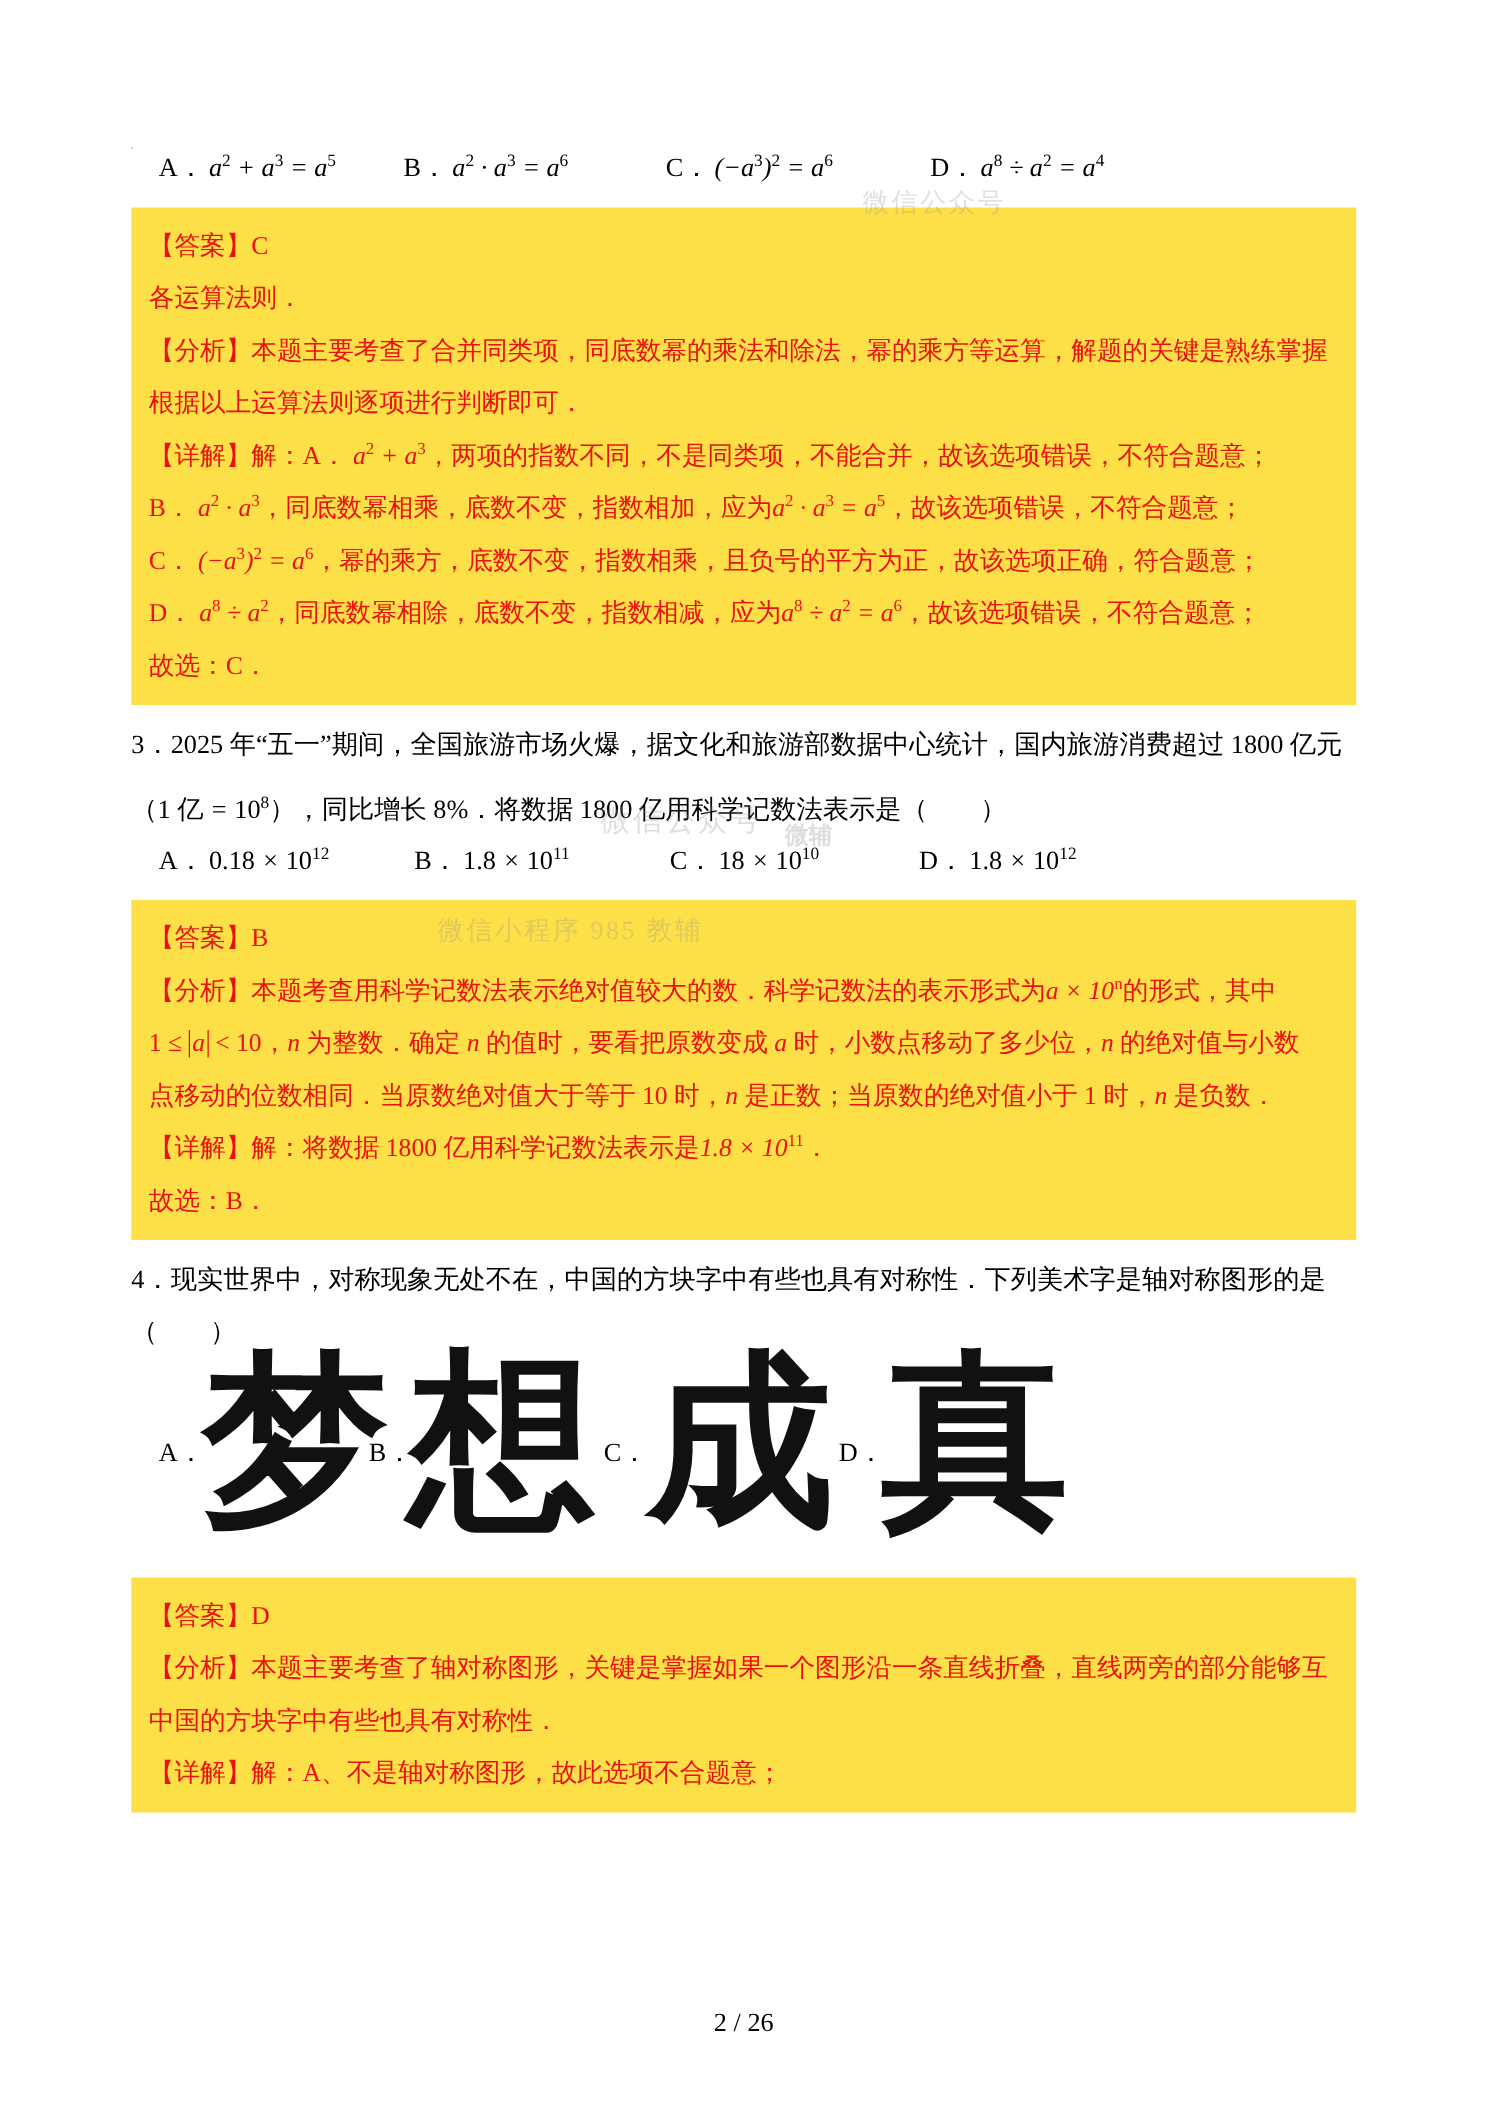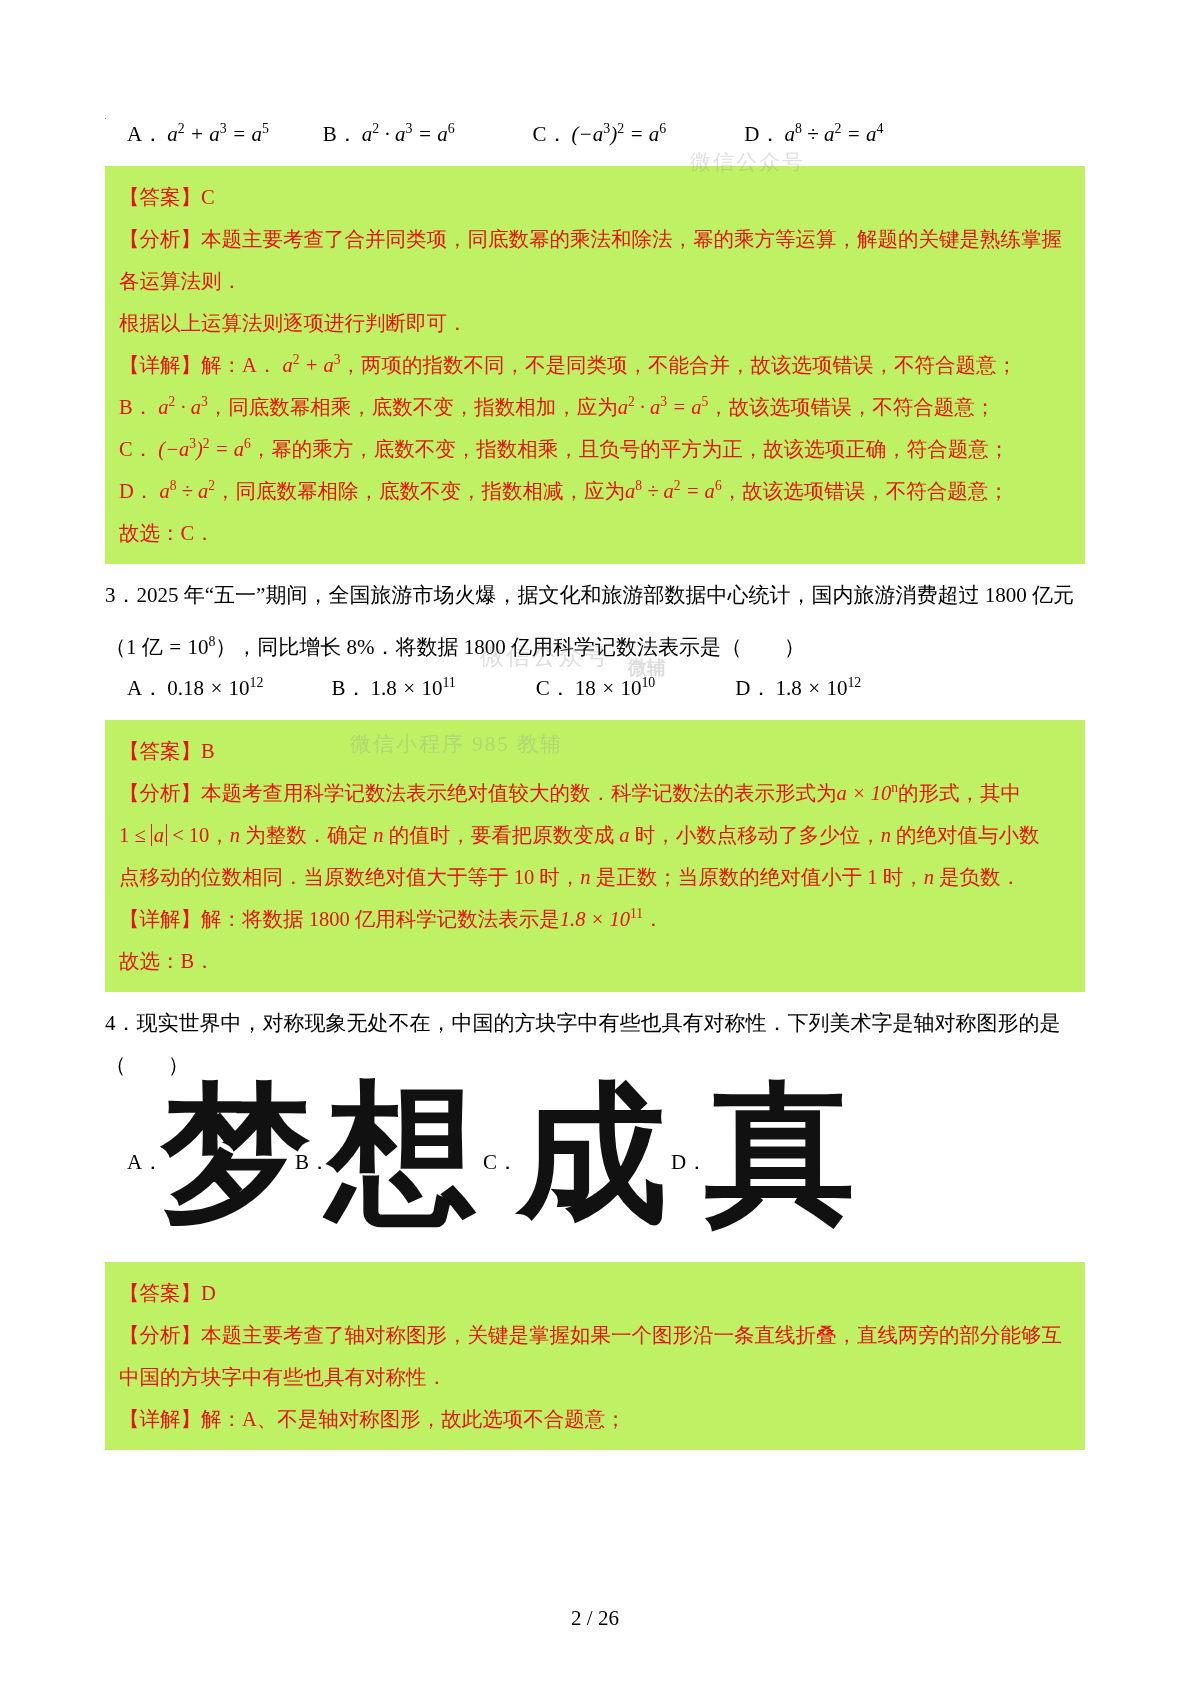--- a/index.html
+++ b/index.html
@@ -24,21 +24,21 @@
     margin:0 0 18px 0;
     padding-left:22px;
   }
   .options-row .opt { display:flex; align-items:baseline; }
   .opt-label { margin-right:4px; }
   .opt-math { font-family:"Liberation Serif", serif; font-style:italic; }
   .opt-math .num { font-style:normal; }
   sup { font-size:0.66em; vertical-align:super; font-style:normal; }
 
   .ansblock {
-    background:#bef264;
+    background:#fde047;
     color:#e8110f;
     font-size:20.5px;
     line-height:2.05;
     padding:10px 14px 10px 14px;
     margin:0 0 8px 0;
   }
   .ansblock p { margin:0; }
   .tag { color:#e8110f; }
   .ital { font-style:italic; }
   .qline {
@@ -117,24 +117,24 @@
     <span class="opt" style="margin-left:78px;">
       <span class="opt-label">D．</span>
       <span class="opt-math">a<sup>8</sup> ÷ a<sup>2</sup> = a<sup>4</sup></span>
     </span>
   </div>
 
   <div class="ansblock">
     <p>
       <span class="tag">【答案】</span><span>C</span>
     </p>
+    <p>各运算法则．</p>
     <p>
       <span class="tag">【分析】</span><span>本题主要考查了合并同类项，同底数幂的乘法和除法，幂的乘方等运算，解题的关键是熟练掌握</span>
     </p>
-    <p>各运算法则．</p>
     <p>根据以上运算法则逐项进行判断即可．</p>
     <p>
       <span class="tag">【详解】</span><span>解：A．</span>
       <span class="ital">a<sup>2</sup> + a<sup>3</sup></span><span>，两项的指数不同，不是同类项，不能合并，故该选项错误，不符合题意；</span>
     </p>
     <p>
       <span>B．</span>
       <span class="ital">a<sup>2</sup> · a<sup>3</sup></span><span>，同底数幂相乘，底数不变，指数相加，应为</span><span class="ital">a<sup>2</sup> · a<sup>3</sup> = a<sup>5</sup></span><span>，故该选项错误，不符合题意；</span>
     </p>
     <p>

